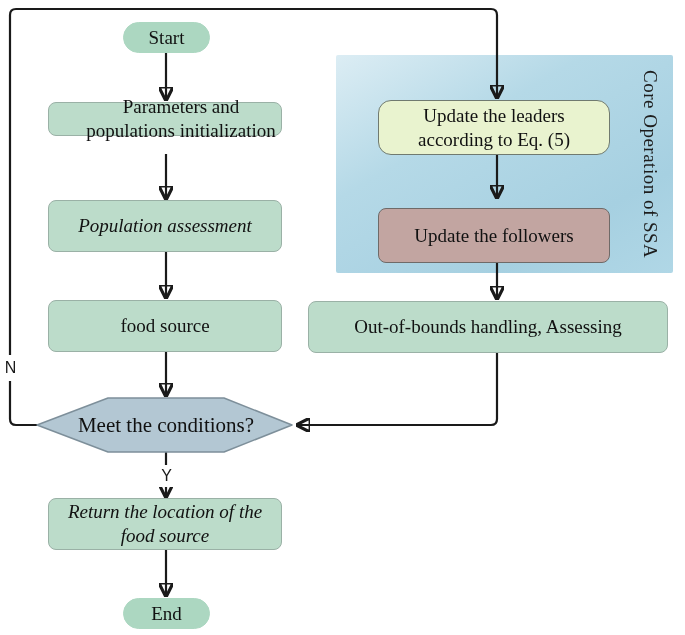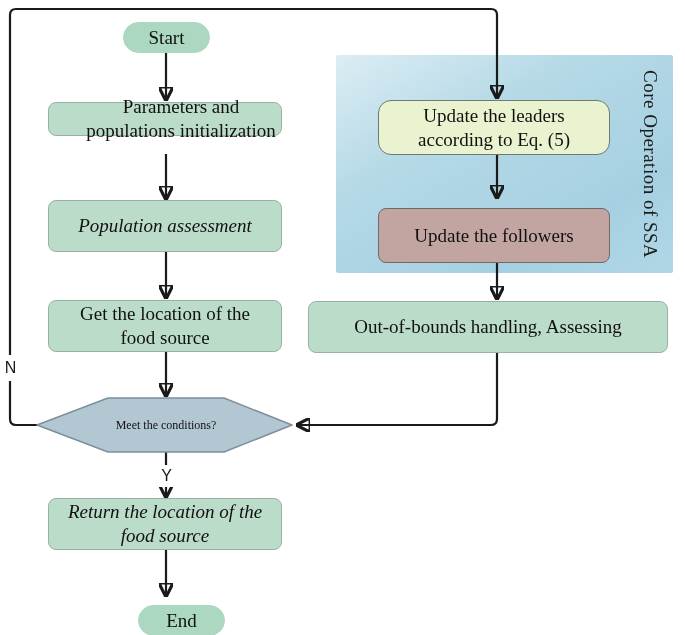--- a/index.html
+++ b/index.html
@@ -55,21 +55,21 @@
   }
   .followers{
     background:#c2a5a1;
     border:1.5px solid #6f6a68;
     border-radius:8px;
   }
   .decision-text{
     position:absolute;
     left:58px;top:399px;width:216px;height:52px;
     display:flex;align-items:center;justify-content:center;
-    font-size:12px;z-index:2;
+    font-size:21px;z-index:2;
   }
   .edge-label{
     position:absolute;
     z-index:3;
     background:#ffffff;
     font-family:"Liberation Sans","DejaVu Sans",sans-serif;
     font-size:16px;
     display:flex;align-items:center;justify-content:center;
     color:#1a1a1a;
   }
@@ -110,34 +110,33 @@
   <div class="node process" style="left:48px;top:102px;width:234px;height:34px;padding-left:32px;">
     <span>Parameters and</span>
     <span>populations initialization</span>
   </div>
 
   <div class="node process" style="left:48px;top:200px;width:234px;height:52px;font-style:italic;">
     <span>Population assessment</span>
   </div>
 
   <div class="node process" style="left:48px;top:300px;width:234px;height:52px;">
-    <span>Get the location of the</span>
     <span>food source</span>
   </div>
 
   <div class="decision-text">
     <span>Meet the conditions?</span>
   </div>
 
   <div class="node process" style="left:48px;top:498px;width:234px;height:52px;font-style:italic;">
     <span>Return the location of the</span>
     <span>food source</span>
   </div>
 
-  <div class="node terminal" style="left:138px;top:598px;width:87px;height:31px;margin-top:7px;">
+  <div class="node terminal" style="left:123px;top:598px;width:87px;height:31px;">
     <span>End</span>
   </div>
 
   <div class="node leaders" style="left:378px;top:100px;width:232px;height:55px;">
     <span>Update the leaders</span>
     <span>according to Eq. (5)</span>
   </div>
 
   <div class="node followers" style="left:378px;top:200px;width:232px;height:55px;margin-top:8px;">
     <span>Update the followers</span>

